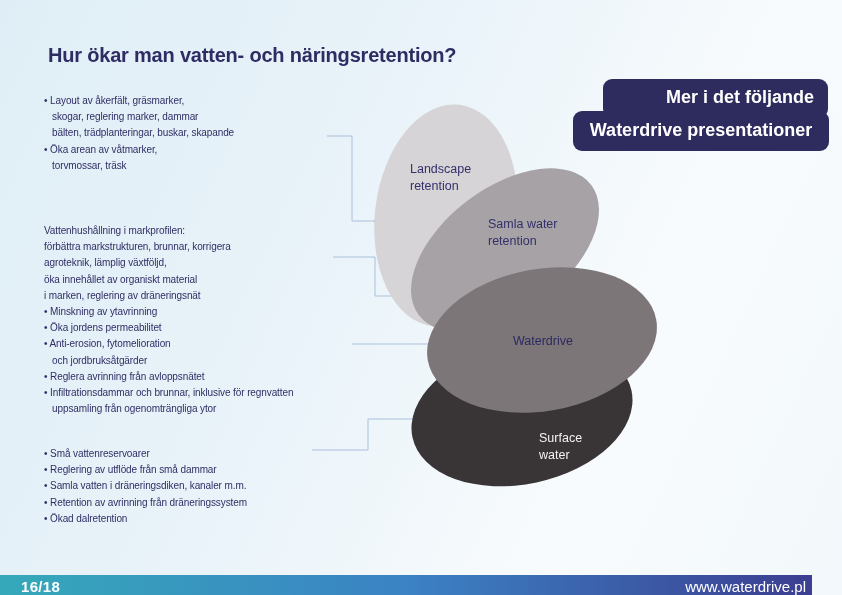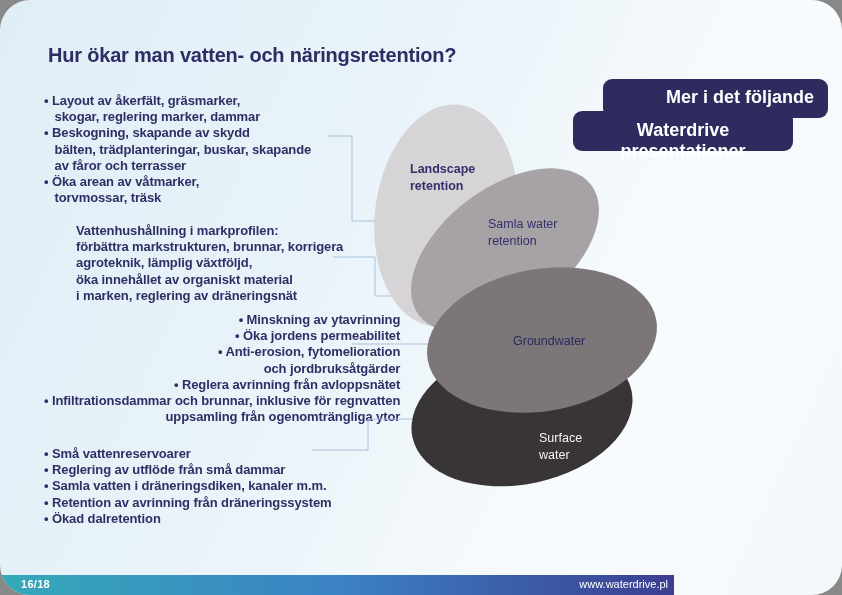--- a/index.html
+++ b/index.html
@@ -4,38 +4,36 @@
 <style>
   html,body{margin:0;padding:0;background:#888;}
   .slide{
     position:relative;
     width:842px;height:595px;
     margin:0 auto;
     overflow:hidden;
     background:linear-gradient(115deg,#dfeef6 0%,#e9f3f9 40%,#f8fbfd 72%,#f2f8fb 100%);
     font-family:"Liberation Sans", sans-serif;
     color:var(--text-navy,#302e65);
-    border-radius:30px;
   }
   .title{
     position:absolute;left:48px;top:44px;
     font-size:20px;font-weight:bold;letter-spacing:-0.2px;
     color:var(--title-navy,#2e2c63);
     margin:0;
   }
   .text-block{
     position:absolute;left:44px;
-    font-size:13px;line-height:16.2px;letter-spacing:-0.1px;
+    font-size:10px;line-height:16.2px;letter-spacing:-0.1px;
     color:var(--text-navy,#302e65);
-    font-weight:bold;
   }
   .text-block .tline{white-space:pre;}
   .tb-1{top:93px;}
-  .tb-2{top:223px;margin-left:32px;}
-  .tb-3{top:312px;text-align:right;}
+  .tb-2{top:223px;}
+  .tb-3{top:304px;}
   .tb-4{top:446px;}
 
   .connectors{position:absolute;left:0;top:0;}
 
   .ellipse{position:absolute;border-radius:50%;}
   .e-landscape{left:375px;top:104px;width:142px;height:223px;transform:rotate(7deg);}
   .e-soil{left:397px;top:188px;width:216px;height:124px;transform:rotate(-37deg);}
   .e-surface{left:410px;top:344px;width:224px;height:140px;transform:rotate(-12deg);}
   .e-groundwater{left:426px;top:269px;width:232px;height:142px;transform:rotate(-10deg);}
 
@@ -50,49 +48,47 @@
     color:var(--badge-text,#fff);
     font-size:18px;font-weight:bold;
     border-radius:9px;
     box-sizing:border-box;
   }
   .badge-top{
     left:603px;top:79px;width:225px;height:39px;
     text-align:right;padding:8px 14px 0 0;
   }
   .badge-bottom{
-    left:573px;top:111px;width:220px;height:40px;
+    left:573px;top:111px;width:256px;height:40px;
     text-align:center;padding:9px 0 0 0;
   }
 
   .footer{
-    position:absolute;left:0;top:575px;width:674px;height:20px;
+    position:absolute;left:0;top:575px;width:812px;height:20px;
     color:var(--footer-text,#fff);
-    font-size:11px;
+    font-size:15px;
   }
   .footer .page{
     position:absolute;left:21px;top:3px;font-weight:bold;letter-spacing:0.3px;
   }
   .footer .url{
     position:absolute;right:6px;top:3px;
   }
 </style>
 </head>
 <body>
 
 <div class="slide" style="--text-navy: #302e65; --title-navy: #2e2c63; --badge-text: #ffffff; --footer-text: #ffffff; --conn: #a9c0dd; --conn-dot: #7e9ecf;">
 
   <h1 class="title">Hur ökar man vatten- och näringsretention?</h1>
 
   <div class="text-block tb-1">
       <div class="tline">• Layout av åkerfält, gräsmarker,</div>
       <div class="tline">   skogar, reglering marker, dammar</div>
-      <div class="tline">• Beskogning, skapande av skydd</div>
       <div class="tline">   bälten, trädplanteringar, buskar, skapande</div>
-      <div class="tline">   av fåror och terrasser</div>
       <div class="tline">• Öka arean av våtmarker,</div>
       <div class="tline">   torvmossar, träsk</div>
     </div>
   <div class="text-block tb-2">
       <div class="tline">Vattenhushållning i markprofilen:</div>
       <div class="tline">förbättra markstrukturen, brunnar, korrigera</div>
       <div class="tline">agroteknik, lämplig växtföljd,</div>
       <div class="tline">öka innehållet av organiskt material</div>
       <div class="tline">i marken, reglering av dräneringsnät</div>
     </div>
@@ -126,30 +122,30 @@
       <rect x="438.5" y="342.5" width="3" height="3"></rect>
       <rect x="425.5" y="417.5" width="3" height="3"></rect>
     </g>
   </svg>
 
   <div class="ellipse e-landscape" style="background: rgb(214, 212, 214);"></div>
   <div class="ellipse e-soil" style="background: rgb(166, 162, 166);"></div>
   <div class="ellipse e-surface" style="background: rgb(57, 53, 54);"></div>
   <div class="ellipse e-groundwater" style="background: rgb(124, 118, 121);"></div>
 
-  <div class="elabel l-landscape" style="color: rgb(51, 48, 106); font-weight: bold;">
+  <div class="elabel l-landscape" style="color: rgb(51, 48, 106);">
     <div>Landscape</div>
     <div>retention</div>
   </div>
   <div class="elabel l-soil" style="color: rgb(51, 48, 106);">
     <div>Samla water</div>
     <div>retention</div>
   </div>
   <div class="elabel l-groundwater" style="color: rgb(44, 42, 96);">
-    <div>Groundwater</div>
+    <div>Waterdrive</div>
   </div>
   <div class="elabel l-surface" style="color: rgb(244, 242, 244);">
     <div>Surface</div>
     <div>water</div>
   </div>
 
   <div class="badge-top" style="background: rgb(46, 44, 94);">Mer i det följande</div>
   <div class="badge-bottom" style="background: rgb(46, 44, 94);">Waterdrive presentationer</div>
 
   <div class="footer" style="background: linear-gradient(90deg, rgb(53, 169, 186) 0%, rgb(59, 130, 196) 50%, rgb(60, 62, 145) 100%);">

